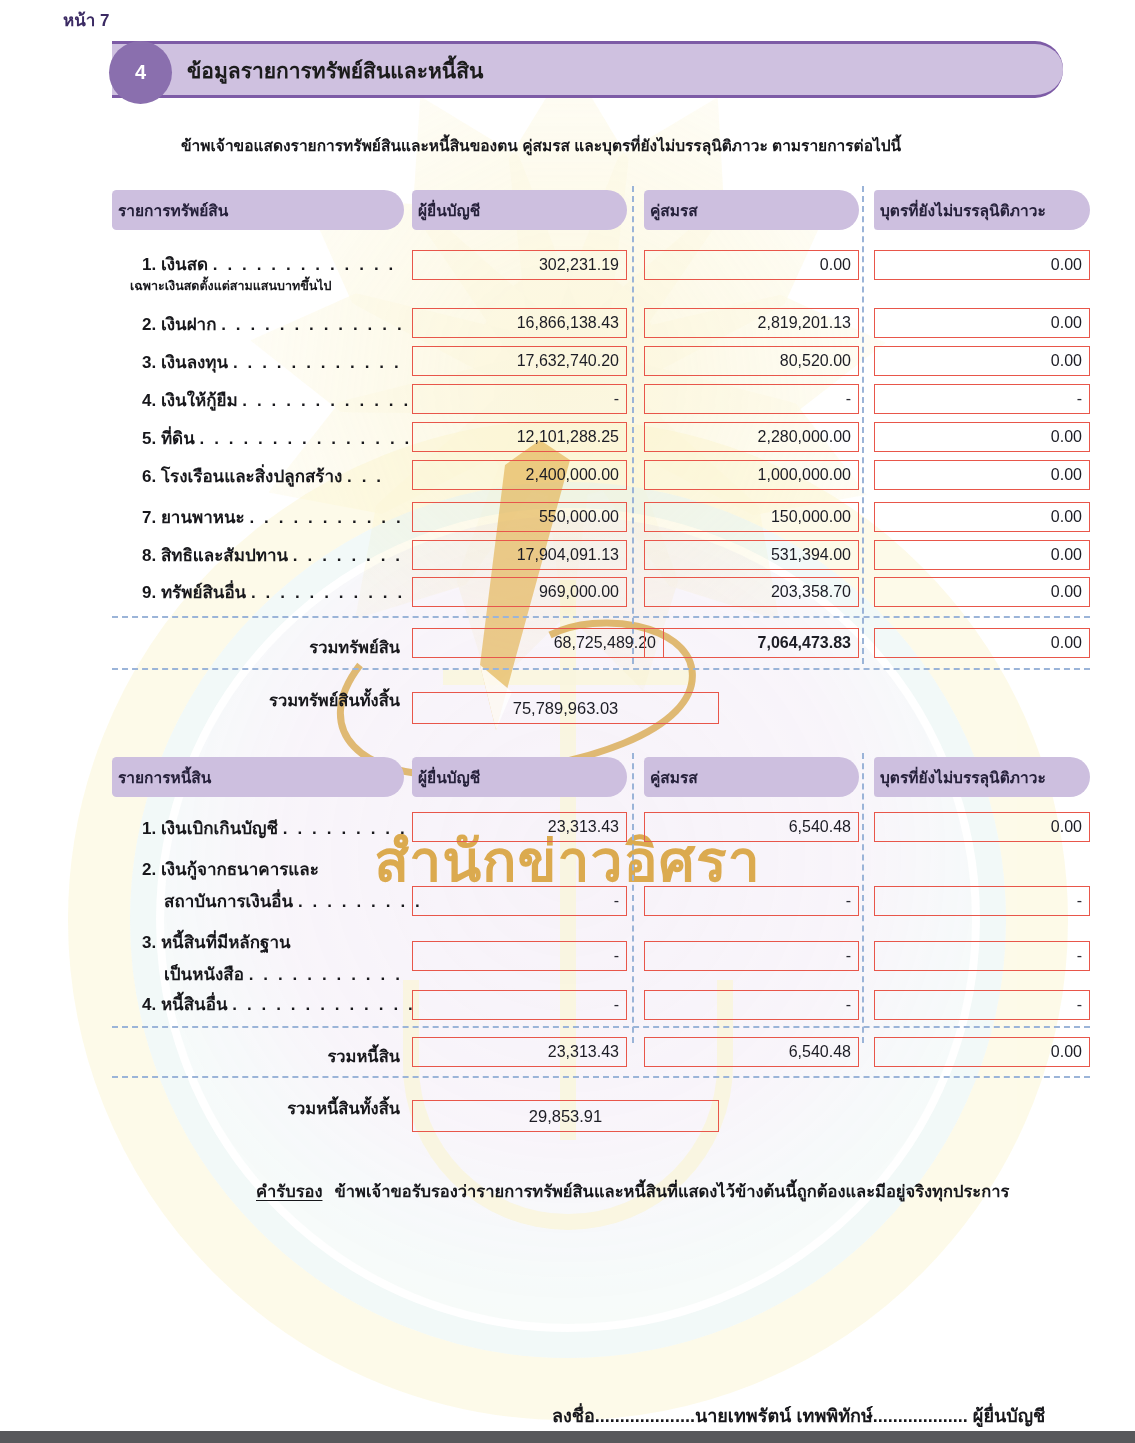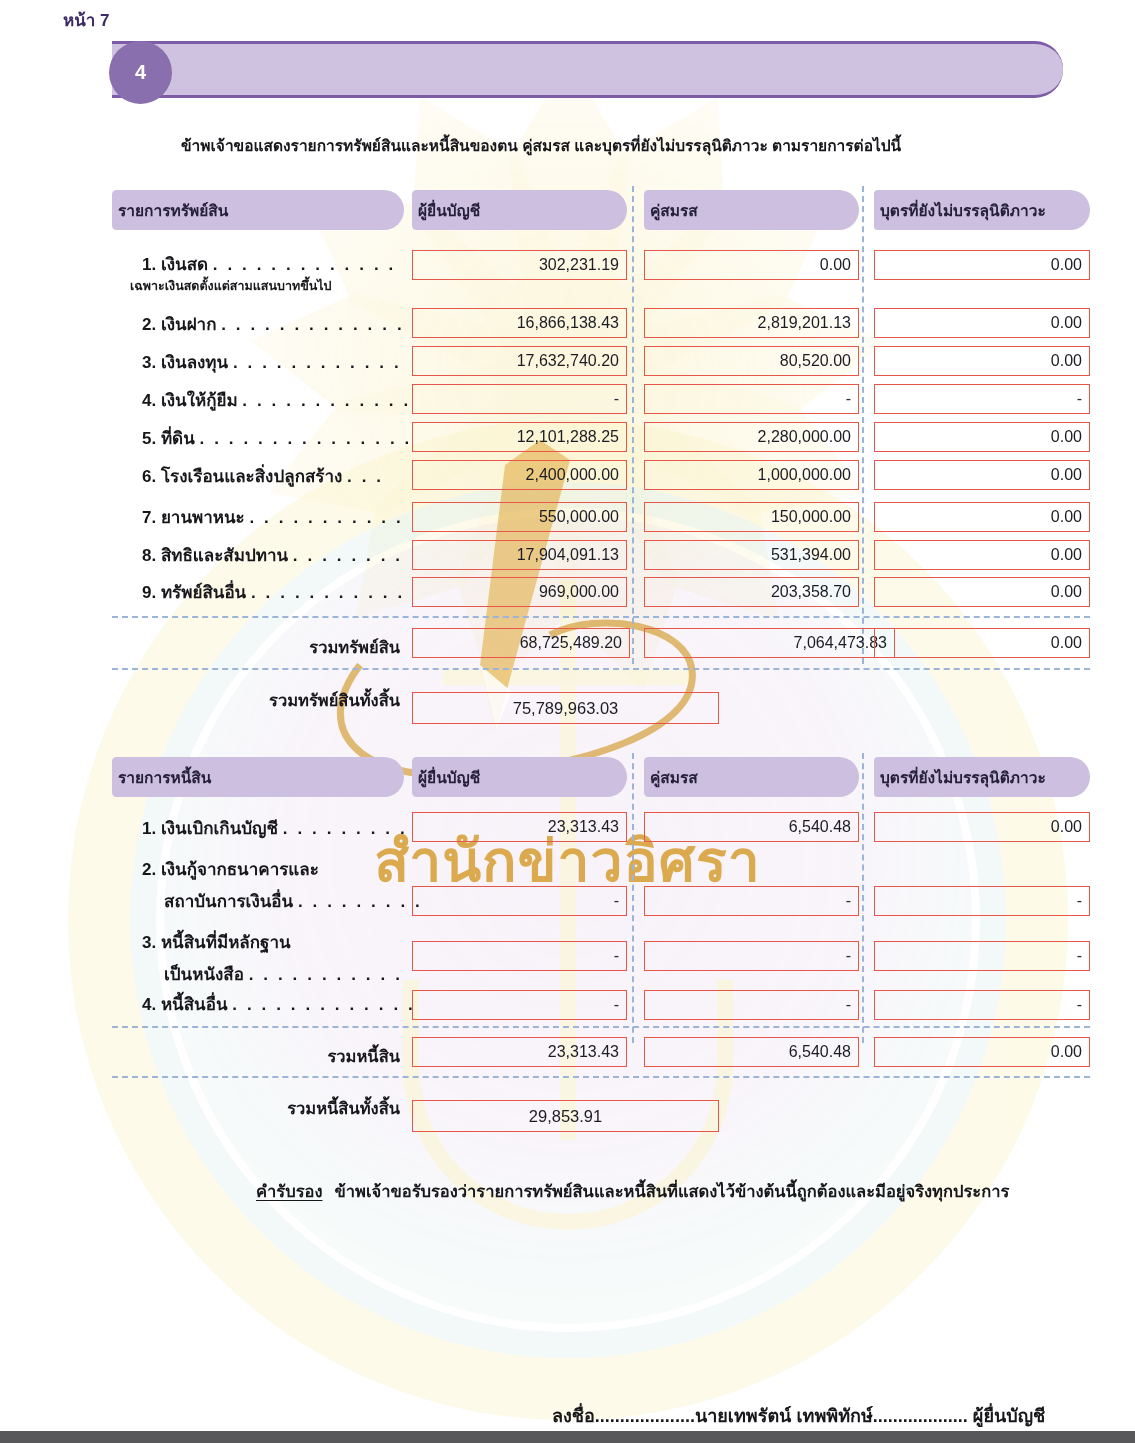--- a/index.html
+++ b/index.html
@@ -259,20 +259,21 @@
   <div class="watermark">
     <div class="wm-th">สำนักข่าวอิศรา</div>
   </div>
 
   <div class="content">
 
     <div class="page-num">หน้า 7</div>
 
     <div class="section-bar">
       <div class="section-badge">4</div>
+      <div class="section-title">ข้อมูลรายการทรัพย์สินและหนี้สิน</div>
     </div>
 
     <div class="intro">ข้าพเจ้าขอแสดงรายการทรัพย์สินและหนี้สินของตน คู่สมรส และบุตรที่ยังไม่บรรลุนิติภาวะ ตามรายการต่อไปนี้</div>
 
     <div id="assets-mount" class="tbl" style="top: 0px; left: 112px; position: absolute;">
         <div class="hdr-pill" style="position: absolute; left: 0px; top: 190px; width: 292px;">รายการทรัพย์สิน</div>
         <div class="hdr-pill" style="position: absolute; left: 300px; top: 190px; width: 215px;">ผู้ยื่นบัญชี</div>
         <div class="hdr-pill" style="position: absolute; left: 532px; top: 190px; width: 215px;">คู่สมรส</div>
         <div class="hdr-pill wide" style="position: absolute; left: 762px; top: 190px; width: 216px;">บุตรที่ยังไม่บรรลุนิติภาวะ</div>
         <div class="vdiv" style="left: 520px; top: 186px; height: 478px;"></div>
@@ -310,22 +311,22 @@
         <div class="field" style="left: 300px; top: 540px; width: 215px;">17,904,091.13</div>
         <div class="field" style="left: 532px; top: 540px; width: 215px;">531,394.00</div>
         <div class="field" style="left: 762px; top: 540px; width: 216px;">0.00</div>
         <div class="row-label" style="left: 30px; top: 578px;">9. ทรัพย์สินอื่น <div class="dots" style="display: inline;">. . . . . . . . . . .</div></div>
         <div class="field" style="left: 300px; top: 577px; width: 215px;">969,000.00</div>
         <div class="field" style="left: 532px; top: 577px; width: 215px;">203,358.70</div>
         <div class="field" style="left: 762px; top: 577px; width: 216px;">0.00</div>
         <div class="hdiv" style="left: 0px; top: 616px; width: 978px;"></div>
         <div class="hdiv" style="left: 0px; top: 668px; width: 978px;"></div>
         <div class="total-label" style="left: 0px; top: 634px; width: 288px;">รวมทรัพย์สิน</div>
-        <div class="field" style="left: 300px; top: 628px; width: 218px;">68,725,489.20</div>
-        <div class="field" style="left: 532px; top: 628px; width: 251px;">7,064,473.83</div>
+        <div class="field" style="left: 300px; top: 628px; width: 252px;">68,725,489.20</div>
+        <div class="field" style="left: 532px; top: 628px; width: 215px; font-weight: bold;">7,064,473.83</div>
         <div class="field" style="left: 762px; top: 628px; width: 216px;">0.00</div>
         <div class="total-label" style="left: 0px; top: 687px; width: 288px;">รวมทรัพย์สินทั้งสิ้น</div>
         <div class="grand-field" style="left: 300px; top: 680px; width: 307px;">75,789,963.03</div>
       </div>
     <div id="liabilities-mount" class="tbl" style="top: 0px; left: 112px; position: absolute;">
         <div class="hdr-pill" style="position: absolute; left: 0px; top: 757px; width: 292px;">รายการหนี้สิน</div>
         <div class="hdr-pill" style="position: absolute; left: 300px; top: 757px; width: 215px;">ผู้ยื่นบัญชี</div>
         <div class="hdr-pill" style="position: absolute; left: 532px; top: 757px; width: 215px;">คู่สมรส</div>
         <div class="hdr-pill wide" style="position: absolute; left: 762px; top: 757px; width: 216px;">บุตรที่ยังไม่บรรลุนิติภาวะ</div>
         <div class="vdiv" style="left: 520px; top: 753px; height: 290px;"></div>

